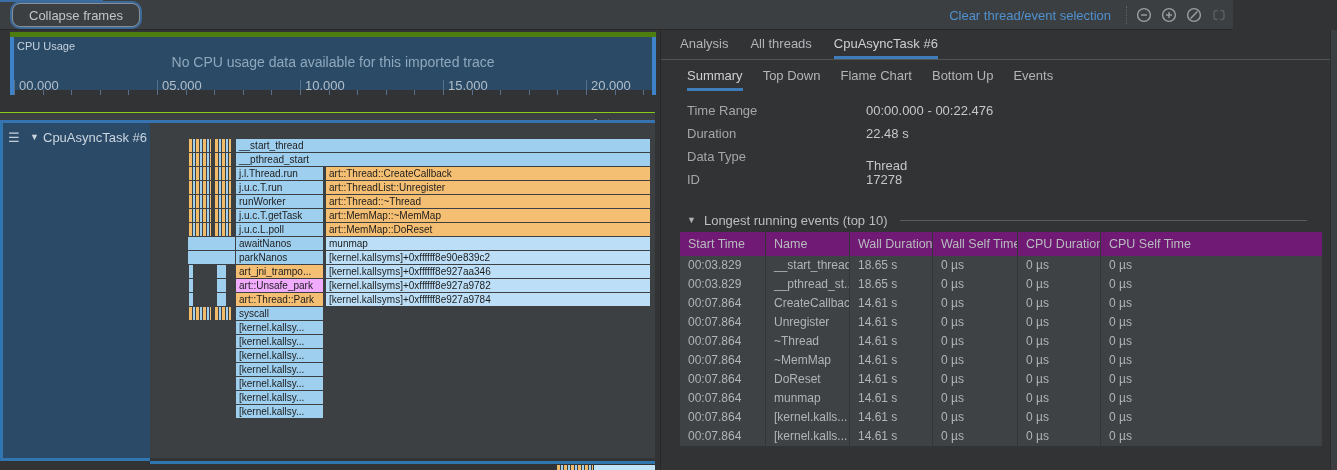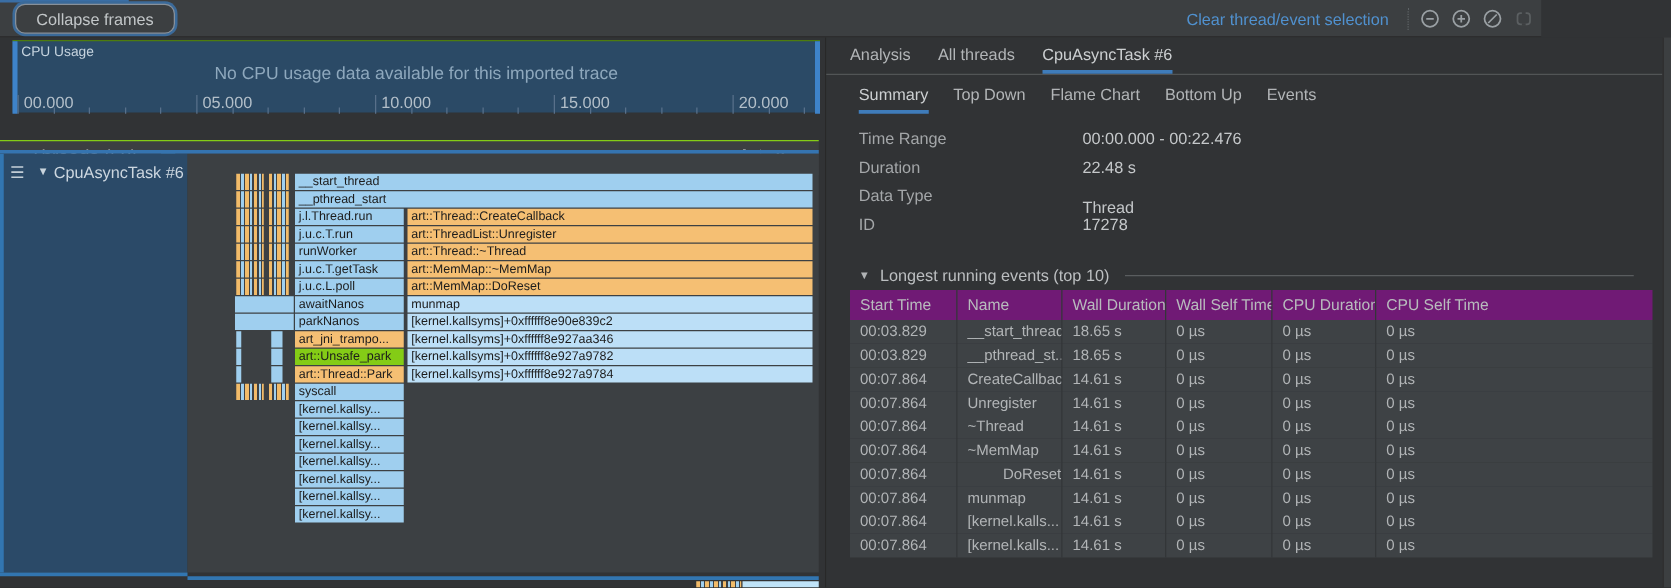--- a/index.html
+++ b/index.html
@@ -14,21 +14,21 @@
   #collapse-btn { left:12px; top:3px; height:24px; padding:0 16px; line-height:21px;
                   color:#c2c6c8; font-size:13px; background:#3c3f41;
                   border:1px solid #87909a; border-radius:8px;
                   box-shadow:0 0 0 2px #3b6a99; }
   #toolbar-right { right:6px; top:0; height:30px; display:flex; align-items:center; gap:9px; position:absolute; }
   #clear-link { color:#5091cf; font-size:13px; margin-right:6px; cursor:pointer; }
   .vsep { width:1px; height:18px; border-left:1px dotted #5e6366; }
   .tb-icon { width:16px; height:16px; display:block; }
 
   
-  #cpu-panel { left:10px; top:32px; width:646px; height:58px; background:#2b4a66; border-top:1px solid #4d7c0f; }
+  #cpu-panel { left:10px; top:32px; width:646px; height:58px; background:#2b4a66; border-top:5px solid #4d7c0f; }
   .range-handle { top:0; width:4px; height:58px; background:#3e83c9; }
   #cpu-title { left:7px; top:3px; font-size:11px; color:#c5d3de; }
   #cpu-msg { left:0; right:0; top:17px; text-align:center; font-size:14px; color:#8ea8bd; }
   .tick-label { bottom:2px; font-size:13px; color:#b3bfc9; position:absolute; }
   .tick-major { bottom:0; width:1px; height:15px; background:#58708a; position:absolute; }
   .tick-minor { bottom:0; width:1px; height:5px; background:#58708a; position:absolute; }
 
   
   #threads-header { left:0; top:92px; width:655px; height:28px; background:#3c3f41; border-top:1px solid #84cc16;margin-top:20px; }
   #threads-title { left:24px; top:4px; font-size:15px; color:#c3c6c8; position:absolute; }
@@ -193,21 +193,21 @@
       <div class="fseg" style="top: 114px; left: 176px; width: 324px; background: rgb(188, 223, 247);">munmap</div>
       <div class="fseg" style="top: 128px; left: 38px; width: 47px; background: rgb(159, 207, 239);"></div>
       <div class="fseg" style="top: 128px; left: 86px; width: 87px; background: rgb(159, 207, 239);">parkNanos</div>
       <div class="fseg" style="top: 128px; left: 176px; width: 324px; background: rgb(188, 223, 247);">[kernel.kallsyms]+0xffffff8e90e839c2</div>
       <div class="fseg" style="top: 142px; left: 39px; width: 4px; background: rgb(159, 207, 239);"></div>
       <div class="fseg" style="top: 142px; left: 67px; width: 9px; background: rgb(159, 207, 239);"></div>
       <div class="fseg" style="top: 142px; left: 86px; width: 87px; background: rgb(245, 191, 115);">art_jni_trampo...</div>
       <div class="fseg" style="top: 142px; left: 176px; width: 324px; background: rgb(188, 223, 247);">[kernel.kallsyms]+0xffffff8e927aa346</div>
       <div class="fseg" style="top: 156px; left: 39px; width: 4px; background: rgb(159, 207, 239);"></div>
       <div class="fseg" style="top: 156px; left: 67px; width: 9px; background: rgb(159, 207, 239);"></div>
-      <div class="fseg" style="top: 156px; left: 86px; width: 87px; background: #84cc16;">art::Unsafe_park</div>
+      <div class="fseg" style="top: 156px; left: 86px; width: 87px; background: #f0abfc;">art::Unsafe_park</div>
       <div class="fseg" style="top: 156px; left: 176px; width: 324px; background: rgb(188, 223, 247);">[kernel.kallsyms]+0xffffff8e927a9782</div>
       <div class="fseg" style="top: 170px; left: 39px; width: 4px; background: rgb(159, 207, 239);"></div>
       <div class="fseg" style="top: 170px; left: 67px; width: 9px; background: rgb(159, 207, 239);"></div>
       <div class="fseg" style="top: 170px; left: 86px; width: 87px; background: rgb(245, 191, 115);">art::Thread::Park</div>
       <div class="fseg" style="top: 170px; left: 176px; width: 324px; background: rgb(188, 223, 247);">[kernel.kallsyms]+0xffffff8e927a9784</div>
       <div class="fstripe" style="top: 184px; left: 39px; width: 22px;"></div>
       <div class="fstripe" style="top: 184px; left: 65px; width: 16px;"></div>
       <div class="fseg" style="top: 184px; left: 86px; width: 87px; background: rgb(159, 207, 239);">syscall</div>
       <div class="fseg" style="top: 198px; left: 86px; width: 87px; background: rgb(159, 207, 239);">[kernel.kallsy...</div>
       <div class="fseg" style="top: 212px; left: 86px; width: 87px; background: rgb(159, 207, 239);">[kernel.kallsy...</div>
@@ -304,21 +304,21 @@
         <div class="trow">
           <div class="cell" style="width: 86px;">00:07.864</div>
           <div class="cell" style="width: 84px;">~MemMap</div>
           <div class="cell" style="width: 83px;">14.61 s</div>
           <div class="cell" style="width: 85px;">0 µs</div>
           <div class="cell" style="width: 83px;">0 µs</div>
           <div class="cell" style="width: 221px;">0 µs</div>
         </div>
         <div class="trow">
           <div class="cell" style="width: 86px;">00:07.864</div>
-          <div class="cell" style="width: 84px; text-align: right;">DoReset</div>
+          <div class="cell" style="width: 84px;">DoReset</div>
           <div class="cell" style="width: 83px;">14.61 s</div>
           <div class="cell" style="width: 85px;">0 µs</div>
           <div class="cell" style="width: 83px;">0 µs</div>
           <div class="cell" style="width: 221px;">0 µs</div>
         </div>
         <div class="trow">
           <div class="cell" style="width: 86px;">00:07.864</div>
           <div class="cell" style="width: 84px;">munmap</div>
           <div class="cell" style="width: 83px;">14.61 s</div>
           <div class="cell" style="width: 85px;">0 µs</div>

